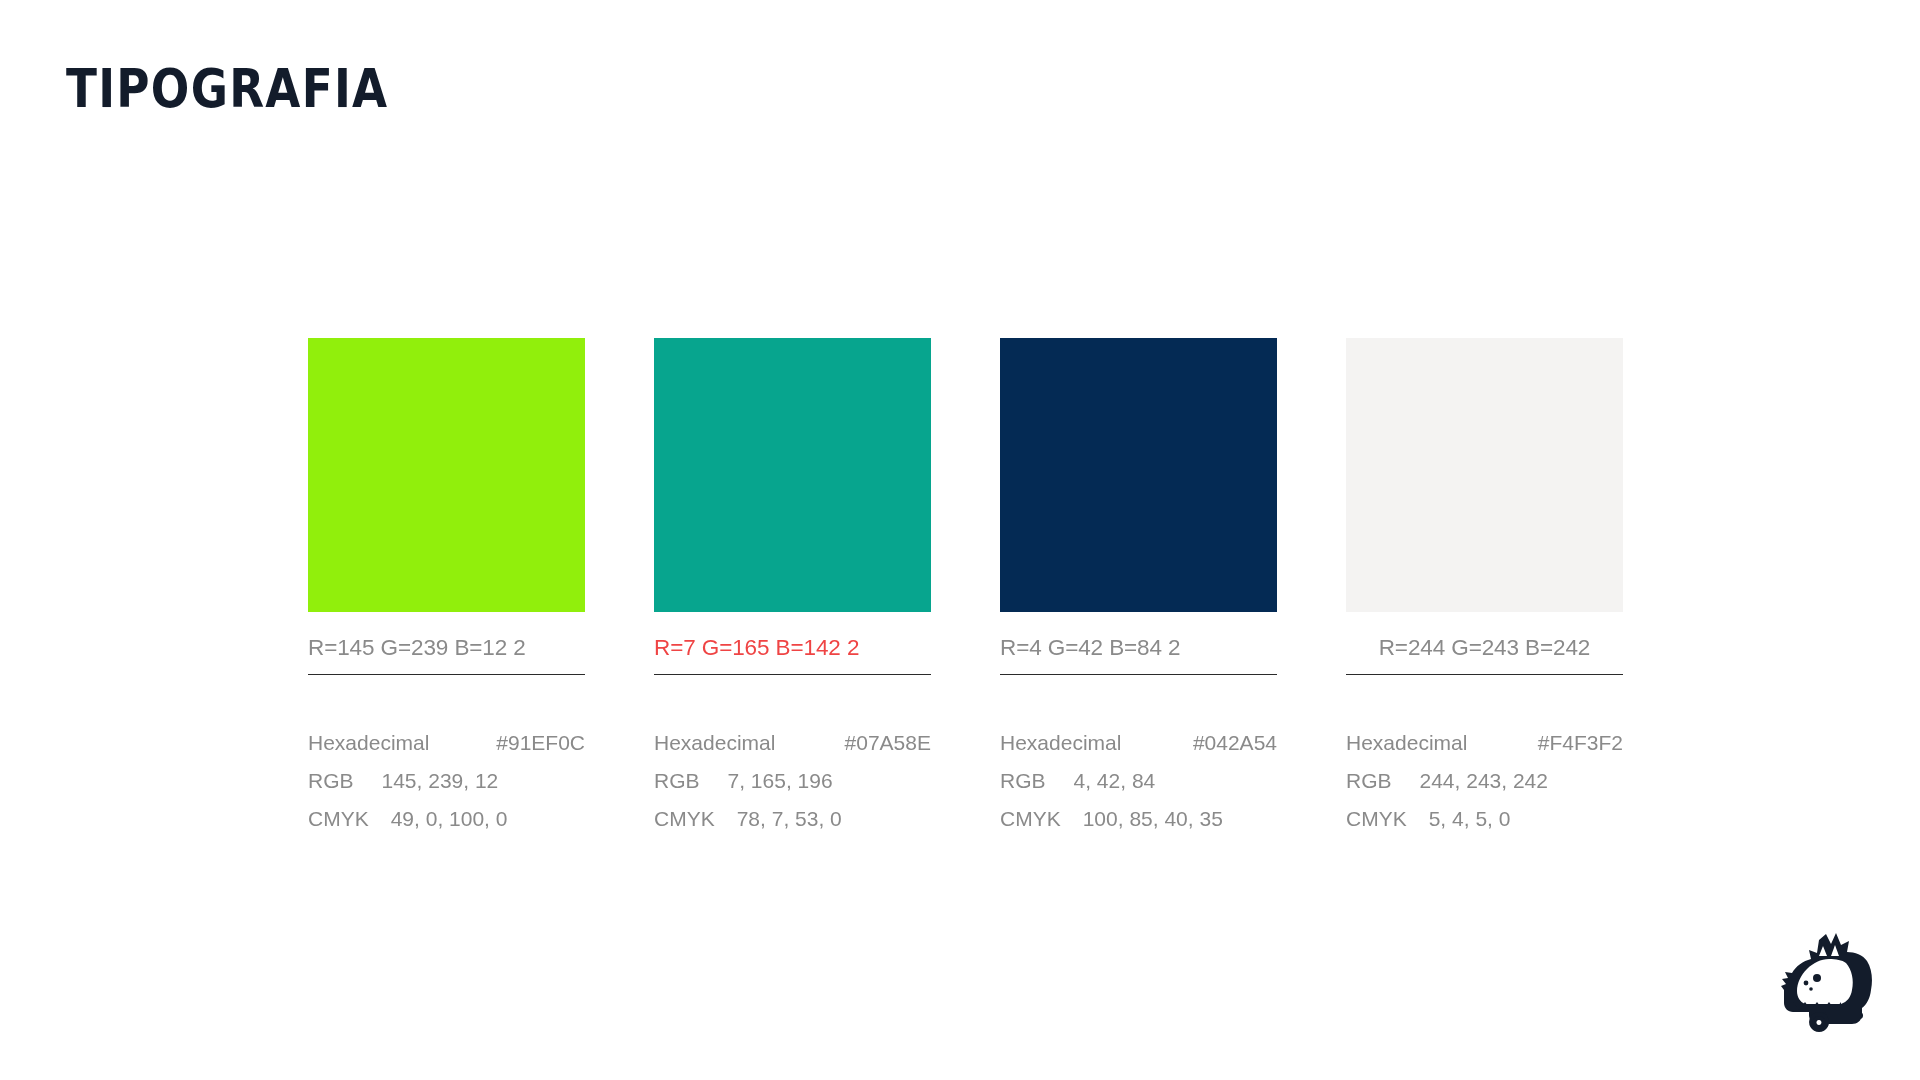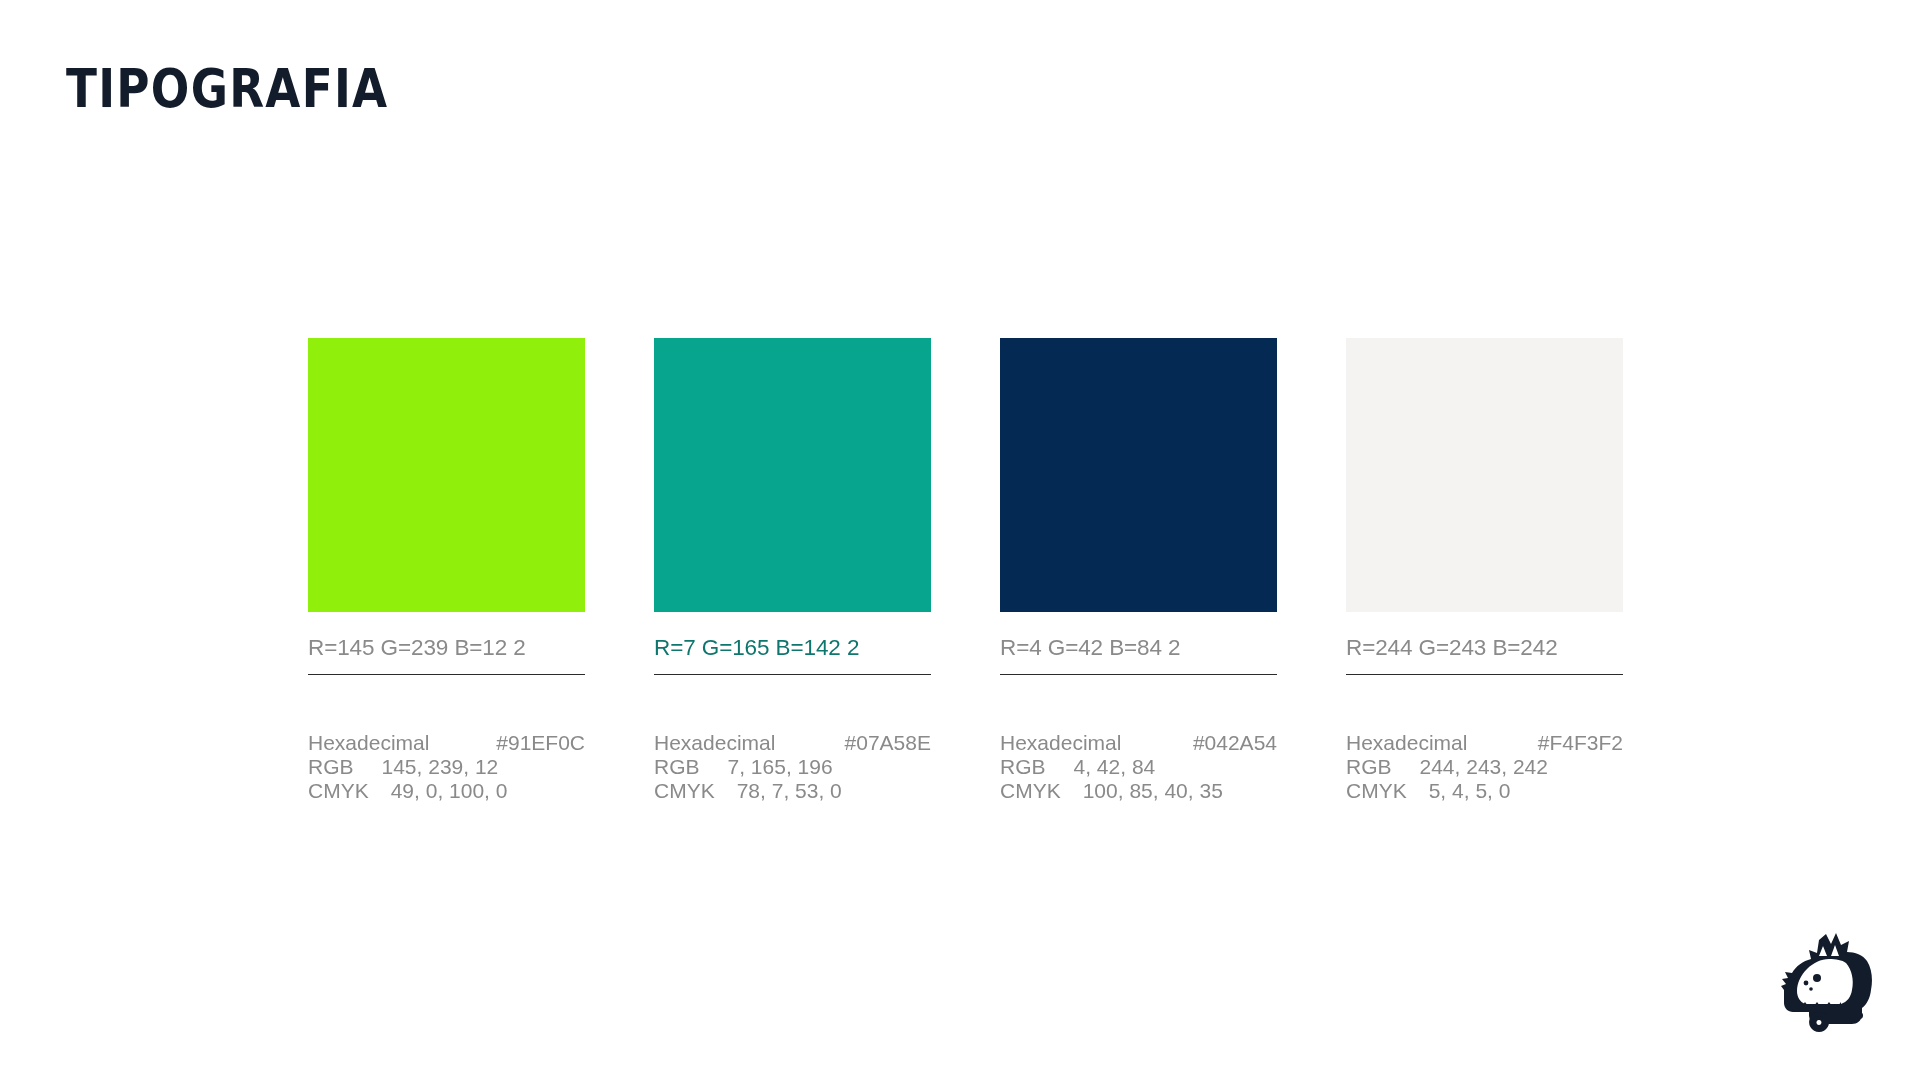--- a/index.html
+++ b/index.html
@@ -74,21 +74,21 @@
     border-bottom: 1.6px solid #2b2b2b;
     letter-spacing: -0.1px;
   }
 
   .info-row {
     display: flex;
     align-items: baseline;
     font-size: 21px;
     color: #8a8a8a;
     line-height: 1.0;
-    margin-top: 3px;
+    margin-top: 17px;
     white-space: nowrap;
   }
   .info-row.first-row { margin-top: 20px; }
 
   .row-label {
     flex: 0 0 auto;
   }
   .row-value {
     flex: 0 0 auto;
   }
@@ -132,21 +132,21 @@
         <div class="info-row row-cmyk" style="color: rgb(138, 138, 138);">
           <span class="row-label">CMYK</span>
           <span class="row-value">49, 0, 100, 0</span>
         </div>
       </div>
     </div>
 
     <div class="swatch-col">
       <div class="swatch-chip" style="background: rgb(7, 165, 142);"></div>
       <div class="swatch-info">
-        <div class="swatch-header" style="color: #0f766e; border-bottom-color: rgb(43, 43, 43);">R=7 G=165 B=142 2</div>
+        <div class="swatch-header" style="color: #ef4444; border-bottom-color: rgb(43, 43, 43);">R=7 G=165 B=142 2</div>
         <div class="info-row row-hex first-row" style="color: rgb(138, 138, 138);">
           <span class="row-label">Hexadecimal</span>
           <span class="row-value">#07A58E</span>
         </div>
         <div class="info-row row-rgb" style="color: rgb(138, 138, 138);">
           <span class="row-label">RGB</span>
           <span class="row-value">7, 165, 196</span>
         </div>
         <div class="info-row row-cmyk" style="color: rgb(138, 138, 138);">
           <span class="row-label">CMYK</span>
@@ -170,21 +170,21 @@
         <div class="info-row row-cmyk" style="color: rgb(138, 138, 138);">
           <span class="row-label">CMYK</span>
           <span class="row-value">100, 85, 40, 35</span>
         </div>
       </div>
     </div>
 
     <div class="swatch-col">
       <div class="swatch-chip" style="background: rgb(244, 243, 242);"></div>
       <div class="swatch-info">
-        <div class="swatch-header" style="color: rgb(138, 138, 138); border-bottom-color: rgb(43, 43, 43);">R=244 G=243 B=242</div>
+        <div class="swatch-header" style="color: rgb(138, 138, 138); border-bottom-color: rgb(43, 43, 43); text-align: center;">R=244 G=243 B=242</div>
         <div class="info-row row-hex first-row" style="color: rgb(138, 138, 138);">
           <span class="row-label">Hexadecimal</span>
           <span class="row-value">#F4F3F2</span>
         </div>
         <div class="info-row row-rgb" style="color: rgb(138, 138, 138);">
           <span class="row-label">RGB</span>
           <span class="row-value">244, 243, 242</span>
         </div>
         <div class="info-row row-cmyk" style="color: rgb(138, 138, 138);">
           <span class="row-label">CMYK</span>

